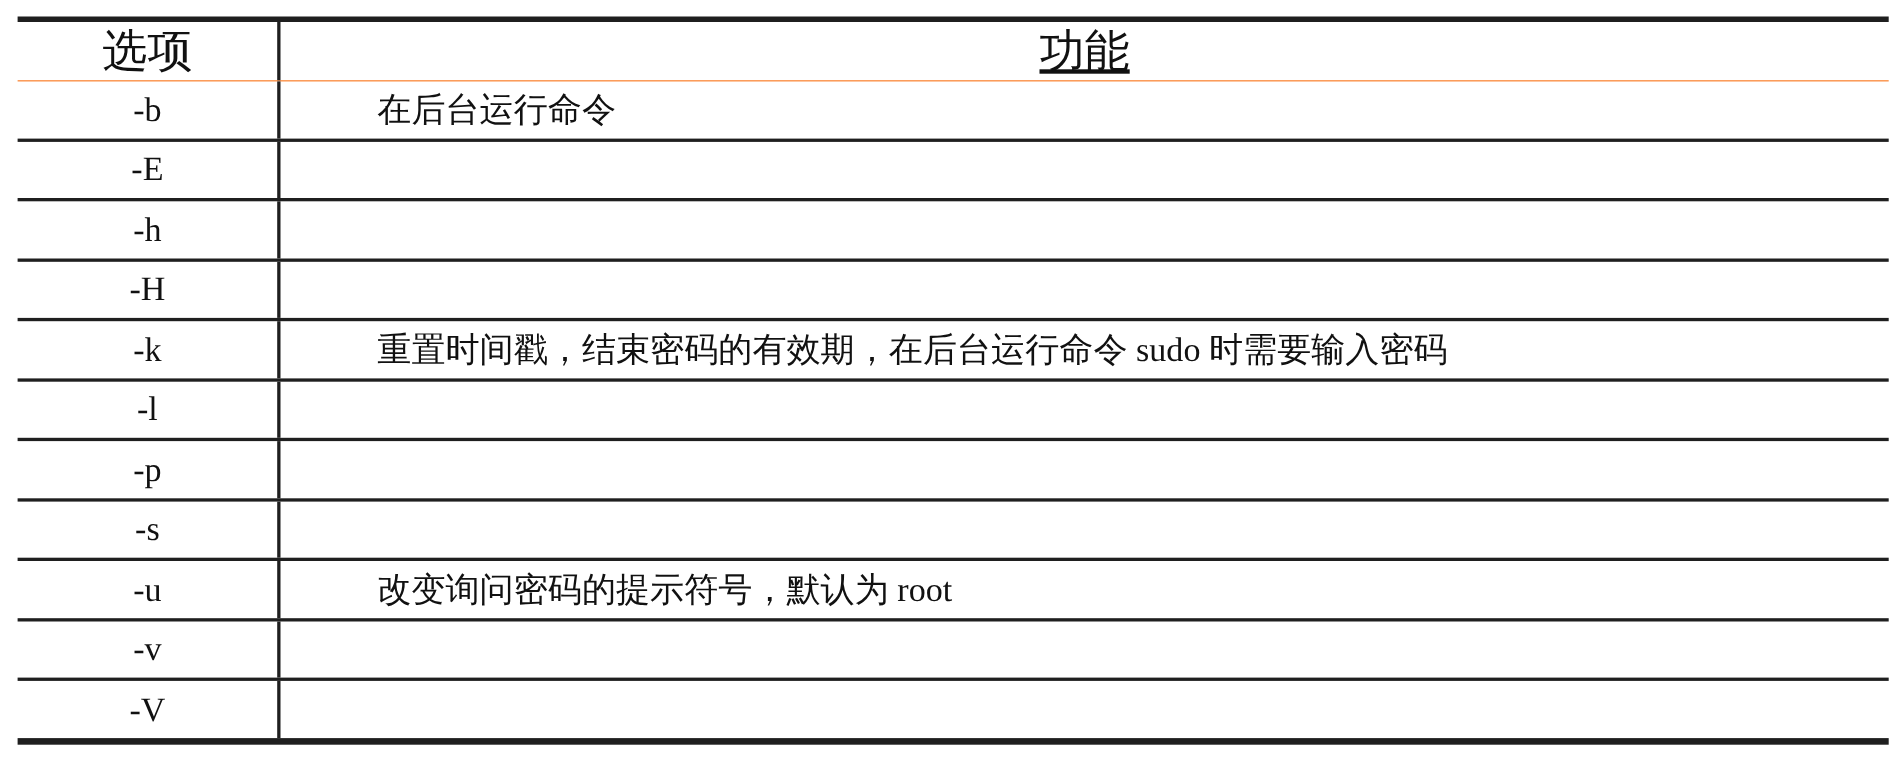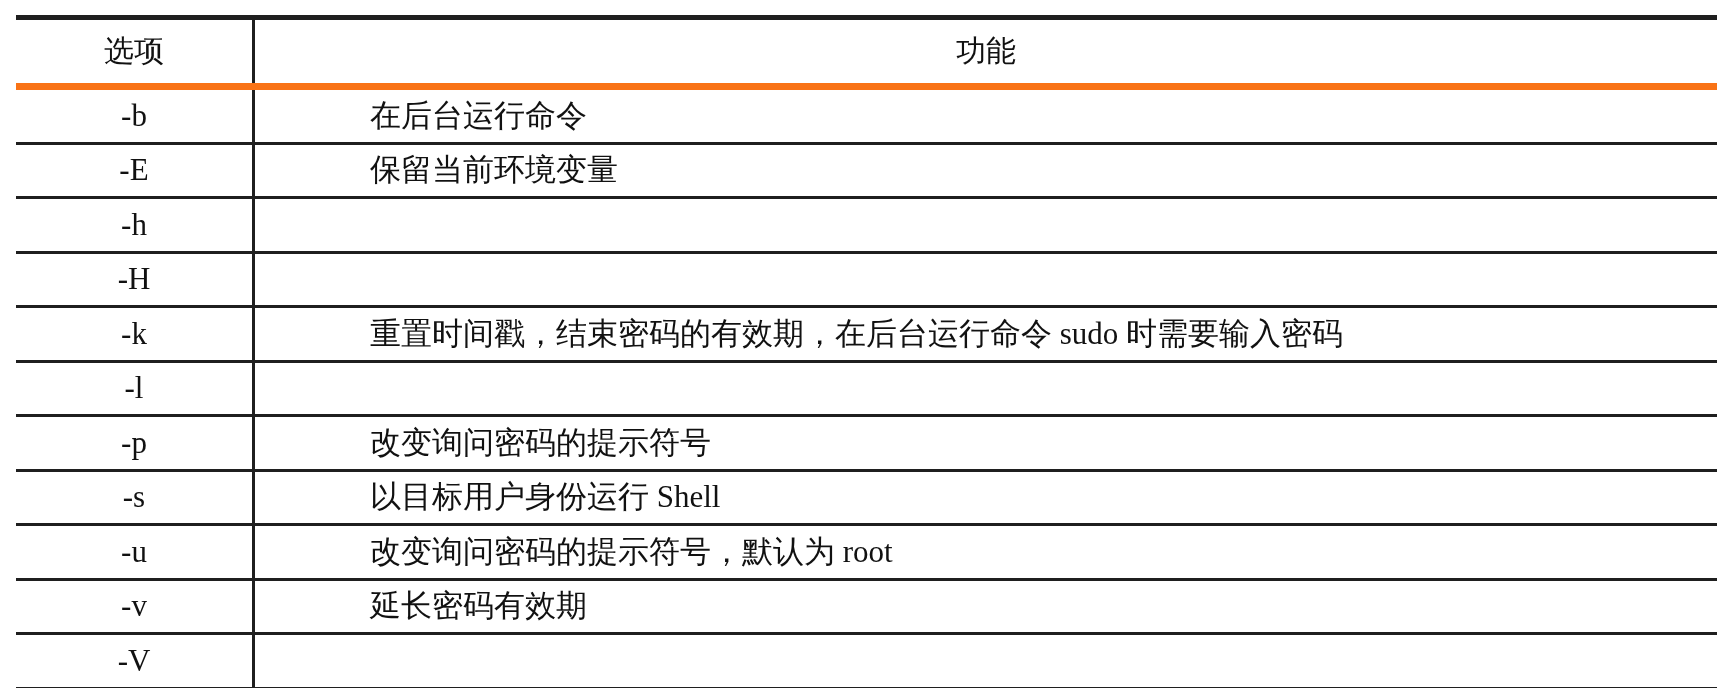--- a/index.html
+++ b/index.html
@@ -19,38 +19,39 @@
     left: 16px;
     top: 15px;
     width: 1701px;
     border-top: 5px solid #1f1f1f;
     border-bottom: 6px solid #1f1f1f;
     color: #111111;
   }
   .thead {
     display: flex;
     box-sizing: border-box;
-    height: 70px;
-    border-bottom: 7px solid #f97316;
+    height: 54px;
+    border-bottom: 1px solid #f97316;
     font-family: "Liberation Sans", "DejaVu Sans", sans-serif;
-    font-size: 30px;
+    font-size: 41px;
   }
   .th {
     display: flex;
     align-items: center;
     justify-content: center;
     box-sizing: border-box;
   }
   .th-option {
     width: 239px;
     flex: none;
     border-right: 3px solid #1f1f1f;
   }
   .th-function {
     flex: 1;
+    text-decoration: underline;
   }
   .tr {
     display: flex;
     box-sizing: border-box;
     height: 54.5px;
     border-bottom: 3px solid #1f1f1f;
     font-family: "Liberation Serif", "DejaVu Serif", serif;
     font-size: 31px;
   }
   .tr:last-child {
@@ -64,69 +65,65 @@
     white-space: nowrap;
   }
   .td-option {
     width: 239px;
     flex: none;
     justify-content: center;
     border-right: 3px solid #1f1f1f;
   }
   .td-desc {
     flex: 1;
-    padding-left: 115px;
+    padding-left: 88px;
   }
 </style>
 </head>
 <body>
 
 <div class="page">
   <div class="table-wrap">
 
     <div class="thead">
       <div class="th th-option">选项</div>
       <div class="th th-function">功能</div>
     </div>
 
     <div class="tr">
       <div class="td td-option">-b</div>
       <div class="td td-desc">在后台运行命令</div>
     </div>
     <div class="tr">
       <div class="td td-option">-E</div>
-      <div class="td td-desc">保留当前环境变量</div>
     </div>
     <div class="tr">
       <div class="td td-option">-h</div>
     </div>
     <div class="tr">
       <div class="td td-option">-H</div>
     </div>
     <div class="tr">
       <div class="td td-option">-k</div>
       <div class="td td-desc">重置时间戳，结束密码的有效期，在后台运行命令 sudo 时需要输入密码</div>
     </div>
     <div class="tr">
       <div class="td td-option">-l</div>
     </div>
     <div class="tr">
       <div class="td td-option">-p</div>
-      <div class="td td-desc">改变询问密码的提示符号</div>
     </div>
     <div class="tr">
       <div class="td td-option">-s</div>
-      <div class="td td-desc">以目标用户身份运行 Shell</div>
     </div>
     <div class="tr">
       <div class="td td-option">-u</div>
       <div class="td td-desc">改变询问密码的提示符号，默认为 root</div>
     </div>
     <div class="tr">
       <div class="td td-option">-v</div>
-      <div class="td td-desc">延长密码有效期</div>
     </div>
     <div class="tr">
       <div class="td td-option">-V</div>
     </div>
 
   </div>
 </div>
 
 </body></html>

